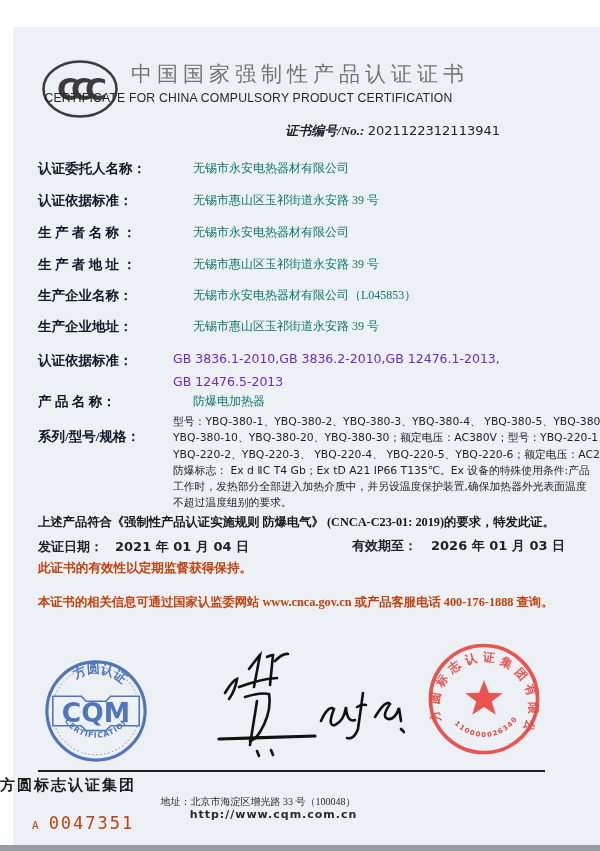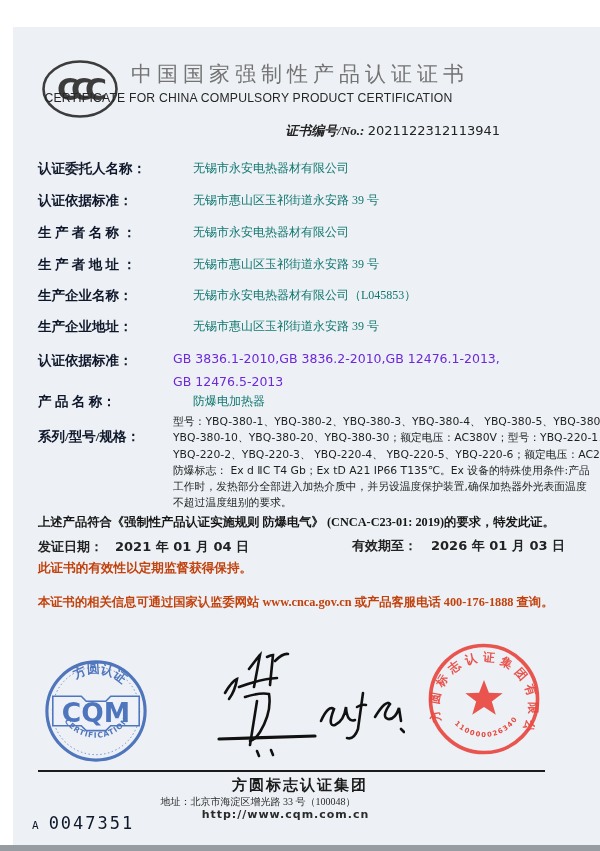--- a/index.html
+++ b/index.html
@@ -16,26 +16,26 @@
   .certno .num{font-family:"DejaVu Sans",sans-serif;font-size:13px;font-style:normal;}
   .flabel{font-size:13.5px;font-weight:bold;color:#0f172a;}
   .fvalue{font-size:12px;color:#0f766e;margin-left:20px;}
   .gbline{font-family:"DejaVu Sans",sans-serif;font-size:12.5px;line-height:23px;color:#6d28d9;}
   .specblock{font-family:"DejaVu Sans",sans-serif;font-size:10.8px;line-height:16.3px;color:#1e1e1e;}
   .stmt{font-size:12.3px;font-weight:bold;color:#161616;}
   .datelab{font-size:13px;font-weight:bold;}
   .dateval{font-size:13px;font-weight:bold;font-family:"DejaVu Sans",sans-serif;}
   .note{font-size:12.6px;font-weight:bold;color:#c2410c;}
   .divider{left:38px;top:770px;width:507px;height:2px;background:#1c1c1c;}
-  .f-org{left:0;top:776px;width:600px;text-align:center;font-size:15px;font-weight:bold;
+  .f-org{left:0;top:776px;width:600px;text-align:left;font-size:15px;font-weight:bold;
          letter-spacing:2px;color:#1b1b1b;}
   .f-addr{left:0;top:795px;width:516px;text-align:center;font-size:10px;font-weight:normal;color:#2a2a2a;}
   .f-url{left:0;top:808px;width:547px;text-align:center;font-size:11px;font-weight:bold;
-         font-family:"DejaVu Sans",sans-serif;letter-spacing:1px;color:#2a2a2a;margin-left:12px;}
-  .serial{left:32px;top:813px;color:#0f172a;font-family:"DejaVu Sans Mono",monospace;}
+         font-family:"DejaVu Sans",sans-serif;letter-spacing:1px;color:#2a2a2a;}
+  .serial{left:32px;top:813px;color:#c2410c;font-family:"DejaVu Sans Mono",monospace;}
   .serial .pfx{font-size:11px;margin-right:10px;}
   .serial .num{font-size:17px;letter-spacing:2px;}
   .bstrip{left:0;top:845px;width:600px;height:6px;background:#969ca1;}
   svg{display:block;}
 </style>
 </head>
 <body>
 
 <div class="page">
   <div class="paper"></div>

